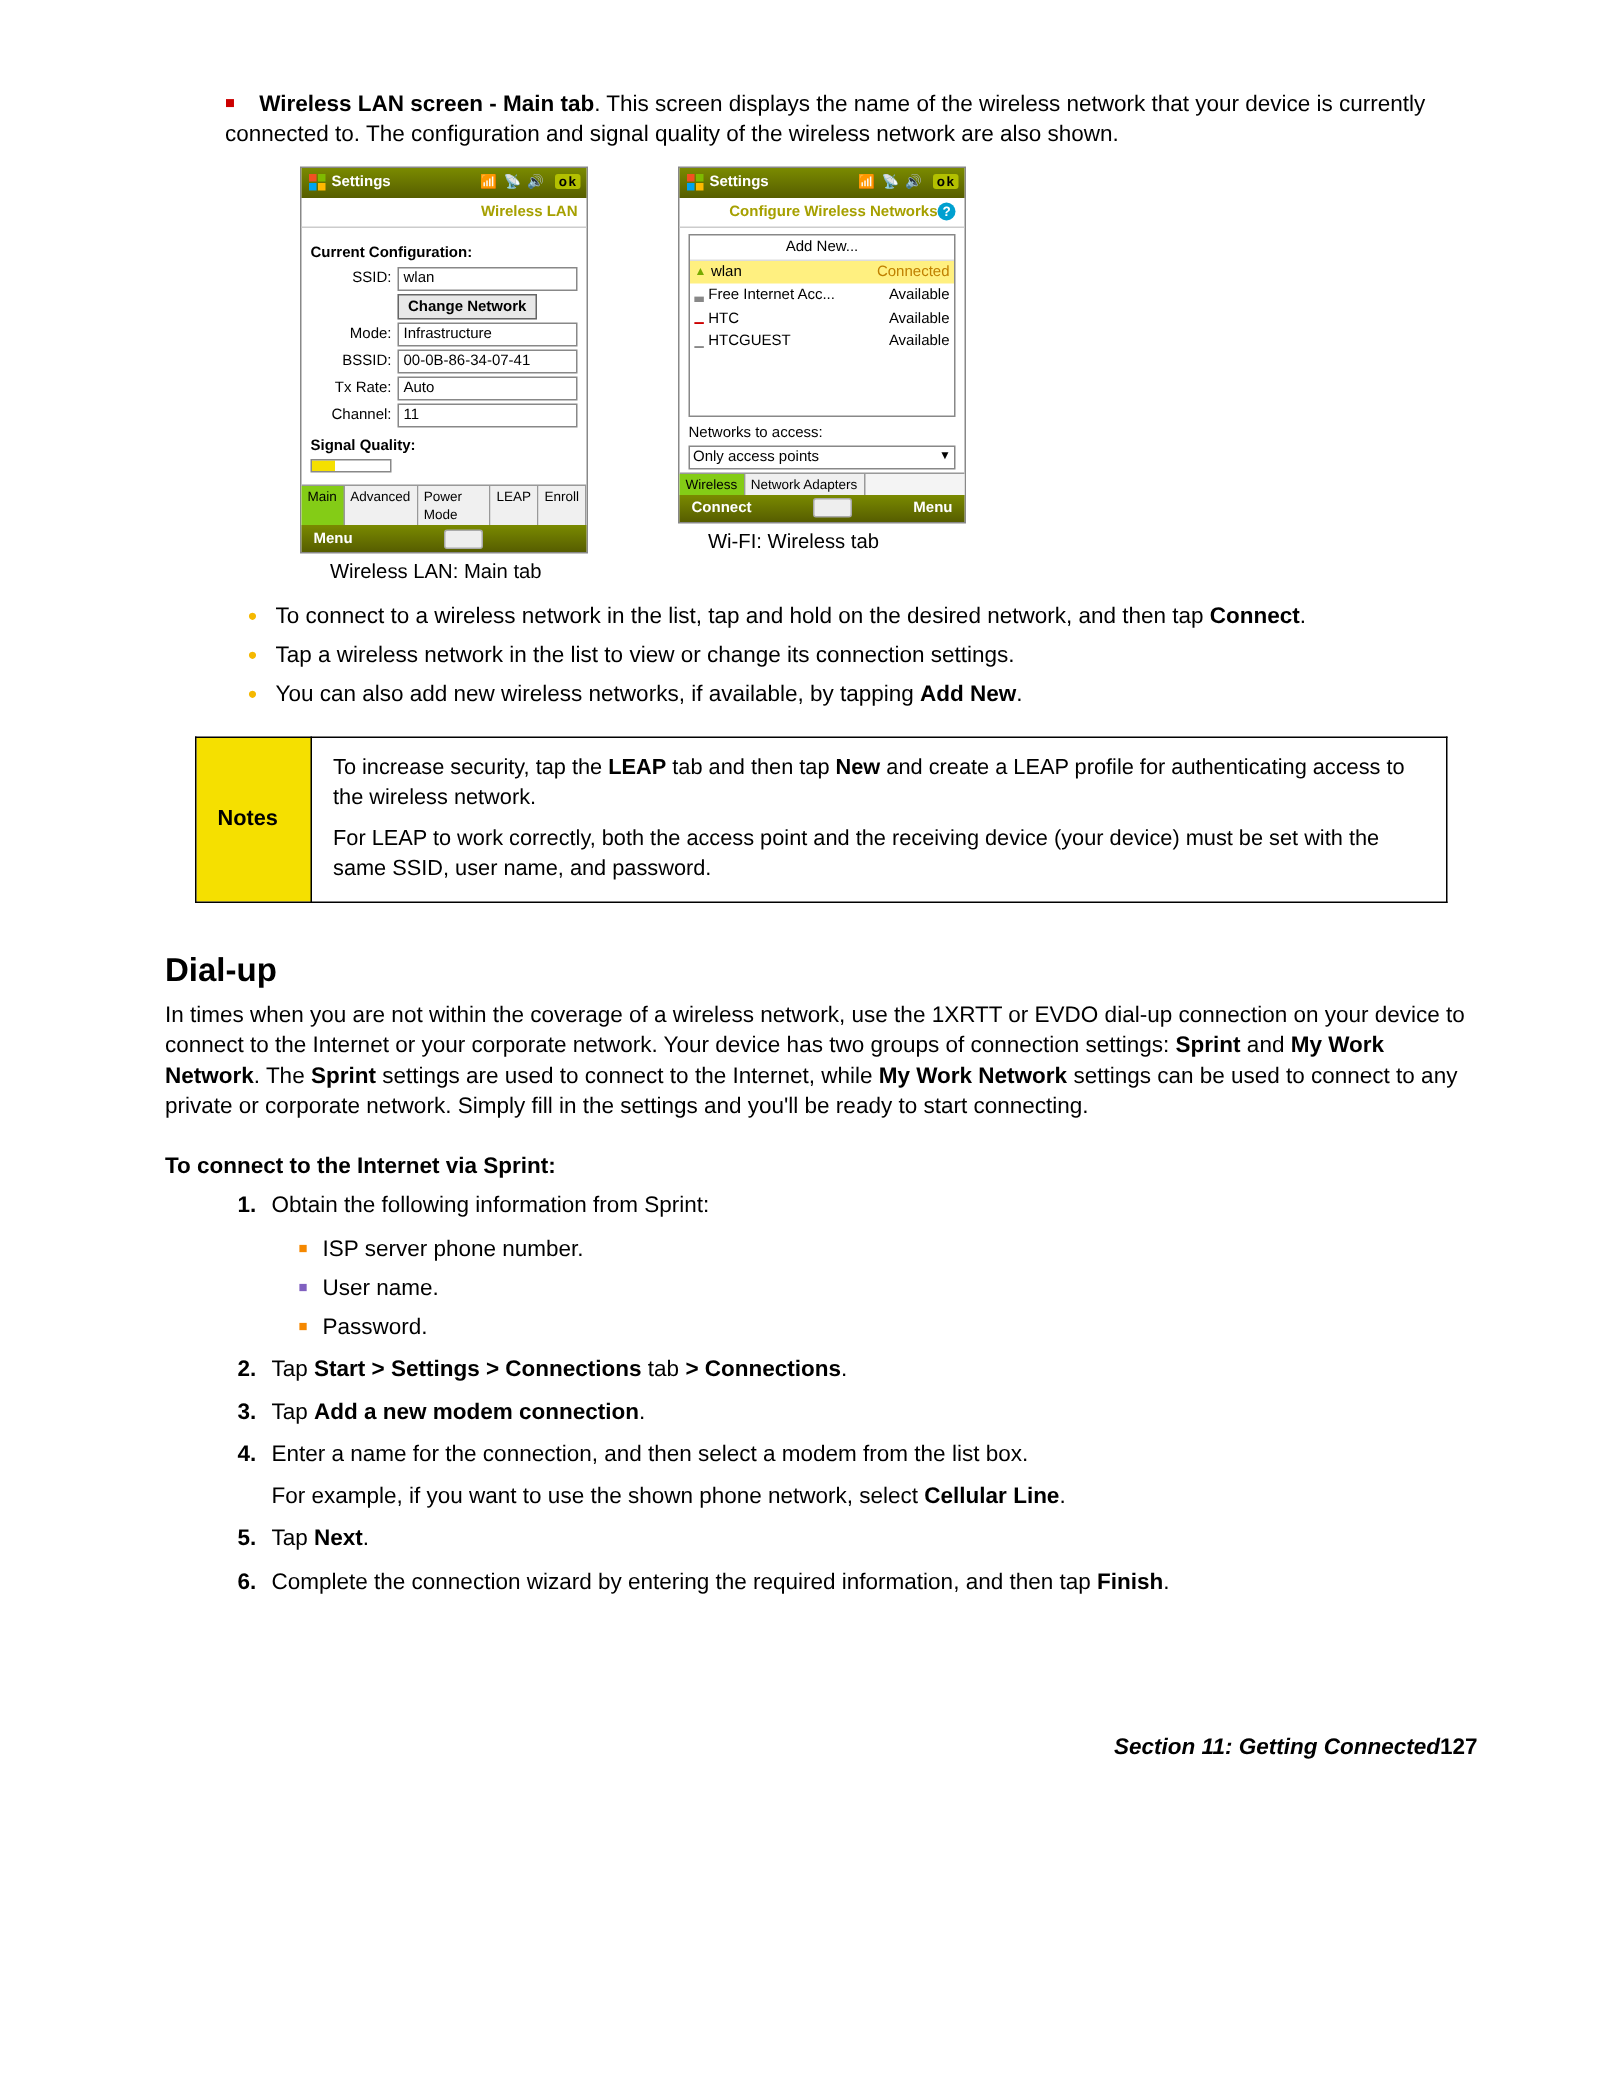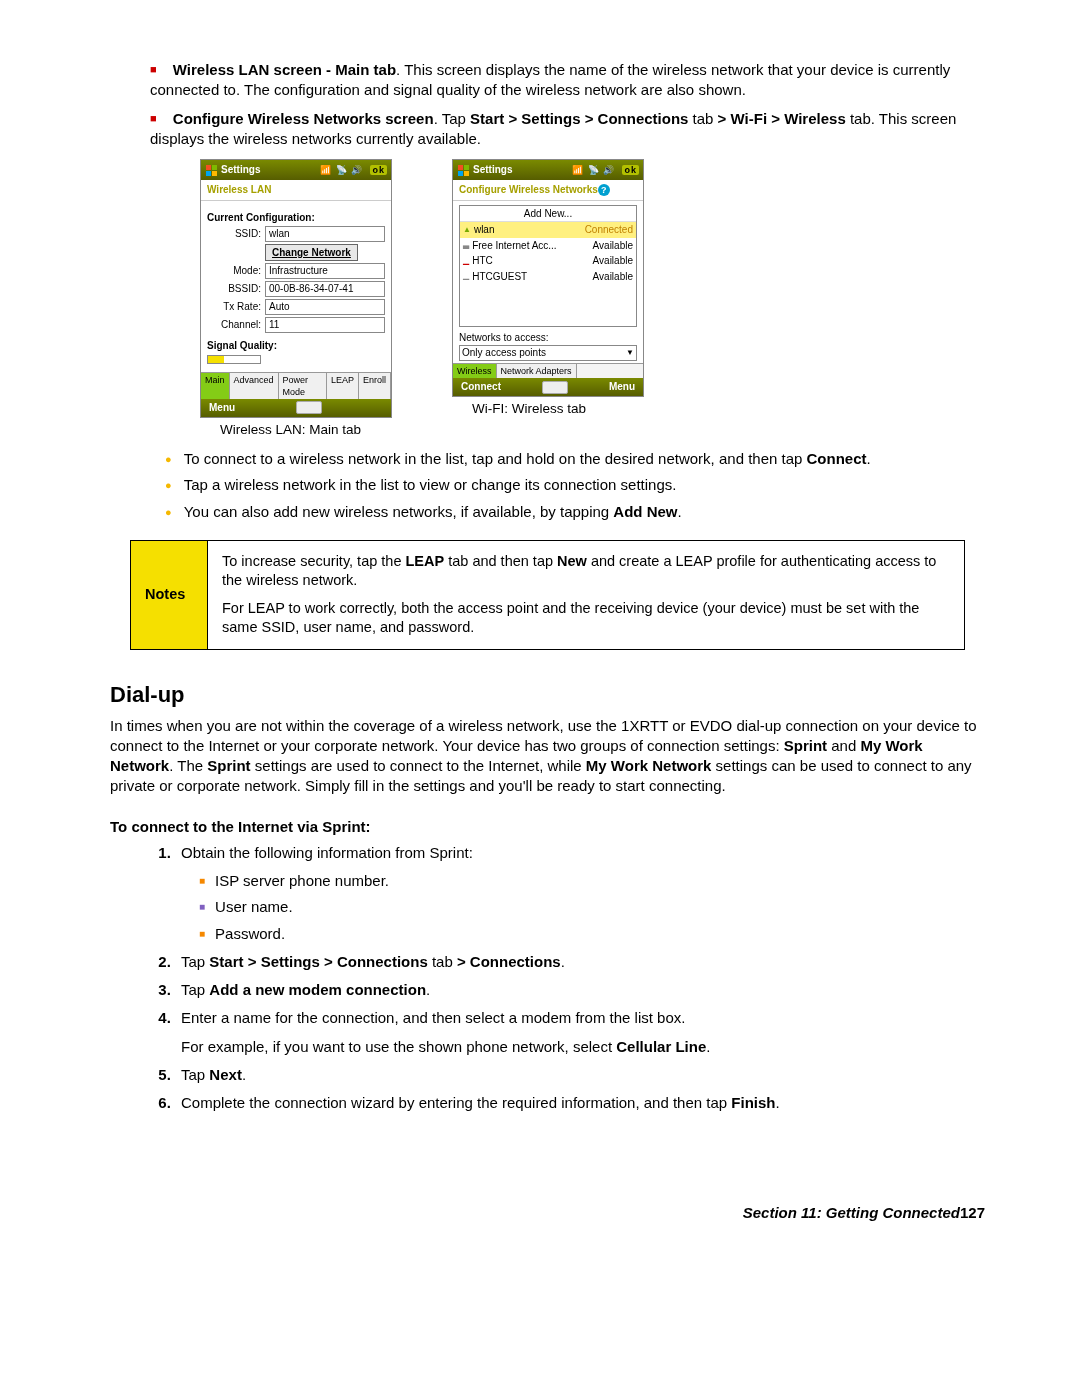--- a/index.html
+++ b/index.html
@@ -118,21 +118,21 @@
     font-size: 9px;
     font-weight: bold;
   }
   .phone-section-title {
     color: #a6a000;
     font-weight: bold;
     padding: 3px 6px;
     border-bottom: 1px solid #ccc;
     display:flex;
     align-items:center;
-    justify-content:flex-start;
+    justify-content:flex-end;
   }
   .help-icon {
     width:12px;height:12px;border-radius:50%;background:#00a0d0;color:#fff;
     display:inline-flex;align-items:center;justify-content:center;font-size:9px;font-weight:bold;
   }
   .phone-body {
     padding: 4px 6px 2px 6px;
   }
   .form-row {
     display: flex;
@@ -155,21 +155,20 @@
   }
   .btn {
     border: 1px solid #666;
     background: #e8e8e8;
     font-size: 10px;
     font-weight:bold;
     padding: 0 6px;
     height: 15px;
     line-height: 15px;
     display:inline-block;
-    text-decoration:underline;
   }
   .phone-subhead {
     font-weight: bold;
     margin-top: 6px;
   }
   .sig-bar {
     height: 7px;
     width: 52px;
     border: 1px solid #888;
     background: linear-gradient(90deg, #f5e000 30%, #fff 30%);
@@ -257,23 +256,20 @@
   .footer .sec { font-size:15px; font-style:italic; }
   .footer .pg { font-size:15px; font-style:normal; }
   b { font-weight:bold; }
 </style>
 </head>
 <body>
 
 <ul class="top-list">
   <li class="red-bullet">
     <b>Wireless LAN screen - Main tab</b><span>. This screen displays the name of the wireless network that your device is currently connected to. The configuration and signal quality of the wireless network are also shown.</span>
-  </li>
-  <li class="red-bullet">
-    <b>Configure Wireless Networks screen</b><span>. Tap </span><b>Start &gt; Settings &gt; Connections</b><span> tab </span><b>&gt; Wi-Fi &gt; Wireless</b><span> tab. This screen displays the wireless networks currently available.</span>
   </li>
 </ul>
 
 <div class="screenshots">
 
   <div class="phone-wrap">
     <div class="phone">
       <div class="phone-titlebar">
         <span class="win-icon">
           <span style="background:#f25022"></span>

